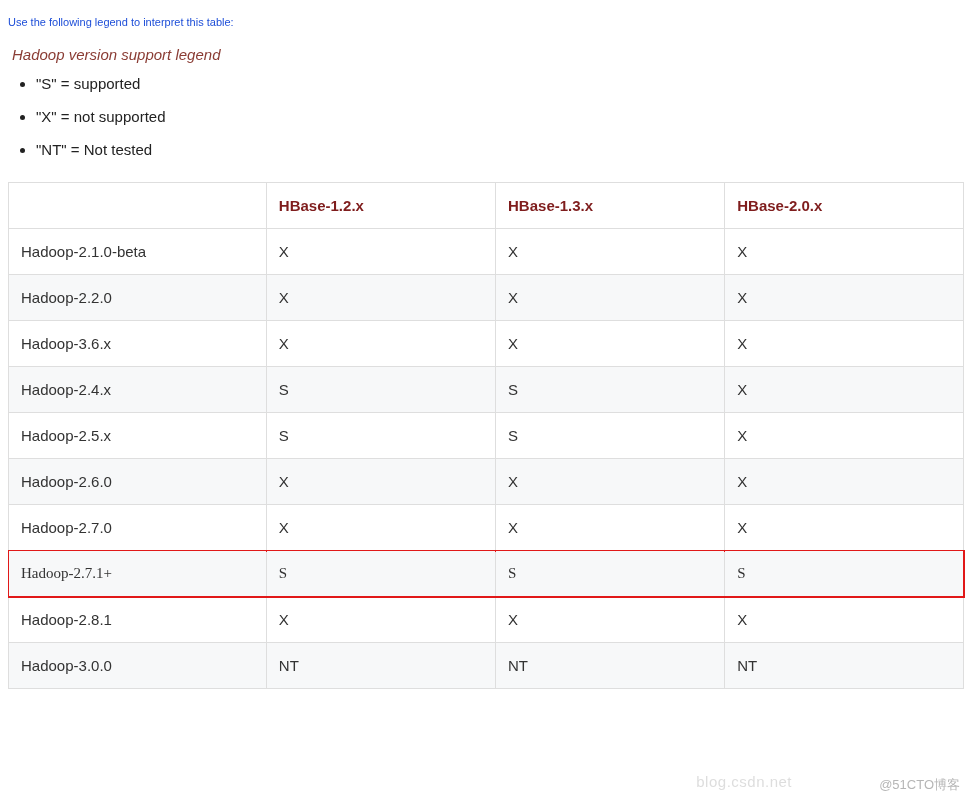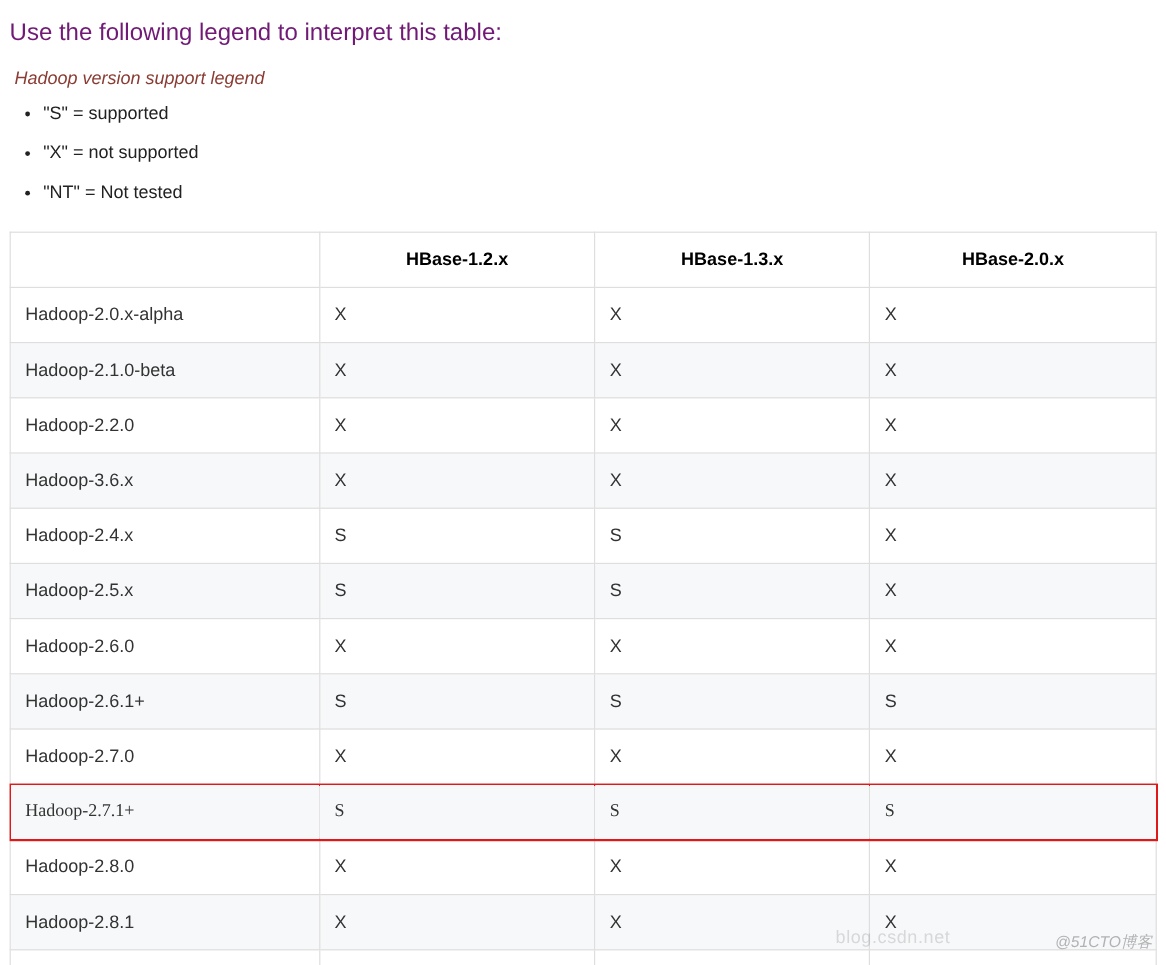--- a/index.html
+++ b/index.html
@@ -5,22 +5,22 @@
     body {
       font-family: -apple-system, BlinkMacSystemFont, "Segoe UI", Helvetica, Arial, sans-serif;
       font-size: 15px;
       color: #333;
       margin: 0;
       padding: 8px;
       background: #fff;
     }
     .intro-text {
       margin: 8px 0 18px 0;
-      font-size: 20px;
-      color: #701a75;
+      font-size: 11px;
+      color: #1d4ed8;
     }
     .legend-title {
       font-style: italic;
       color: #8a3c34;
       font-size: 15px;
       margin: 0 0 12px 4px;
     }
     .legend-list {
       list-style: disc;
       padding-left: 28px;
@@ -39,22 +39,21 @@
     th, td {
       text-align: left;
       padding: 14px 12px;
       border: 1px solid #dedede;
       font-size: 15px;
       vertical-align: middle;
     }
     th {
       font-weight: 700;
       background: #fff;
-      color: #000000;
-      text-align: center;
+      color: #7f1d1d;
     }
     th:first-child {
       background: #fff;
     }
     tbody tr:nth-child(odd) td {
       background: #fff;
     }
     tbody tr:nth-child(even) td {
       background: #f7f8f9;
     }
@@ -70,21 +69,20 @@
       outline-offset: -1px;
       font-family: Liberation Serif, serif;
     }
     .watermark {
       position: fixed;
       right: 12px;
       bottom: 10px;
       font-size: 13px;
       color: rgba(120,120,120,0.55);
       pointer-events: none;
-      font-style: italic;
     }
     .watermark-faint {
       position: fixed;
       right: 180px;
       bottom: 14px;
       font-size: 15px;
       color: rgba(120,120,120,0.25);
       pointer-events: none;
       letter-spacing: 0.5px;
       margin-top: 27px;
@@ -113,26 +111,20 @@
   <thead>
     <tr>
       <th></th>
       <th>HBase-1.2.x</th>
       <th>HBase-1.3.x</th>
       <th>HBase-2.0.x</th>
     </tr>
   </thead>
   <tbody id="tbody">
       <tr>
-        <td>Hadoop-2.0.x-alpha</td>
-        <td>X</td>
-        <td>X</td>
-        <td>X</td>
-      </tr>
-      <tr>
         <td>Hadoop-2.1.0-beta</td>
         <td>X</td>
         <td>X</td>
         <td>X</td>
       </tr>
       <tr>
         <td>Hadoop-2.2.0</td>
         <td>X</td>
         <td>X</td>
         <td>X</td>
@@ -155,42 +147,30 @@
         <td>S</td>
         <td>X</td>
       </tr>
       <tr>
         <td>Hadoop-2.6.0</td>
         <td>X</td>
         <td>X</td>
         <td>X</td>
       </tr>
       <tr>
-        <td>Hadoop-2.6.1+</td>
-        <td>S</td>
-        <td>S</td>
-        <td>S</td>
-      </tr>
-      <tr>
         <td>Hadoop-2.7.0</td>
         <td>X</td>
         <td>X</td>
         <td>X</td>
       </tr>
       <tr class="highlight">
         <td>Hadoop-2.7.1+</td>
         <td>S</td>
         <td>S</td>
         <td>S</td>
-      </tr>
-      <tr>
-        <td>Hadoop-2.8.0</td>
-        <td>X</td>
-        <td>X</td>
-        <td>X</td>
       </tr>
       <tr>
         <td>Hadoop-2.8.1</td>
         <td>X</td>
         <td>X</td>
         <td>X</td>
       </tr>
       <tr>
         <td>Hadoop-3.0.0</td>
         <td>NT</td>

